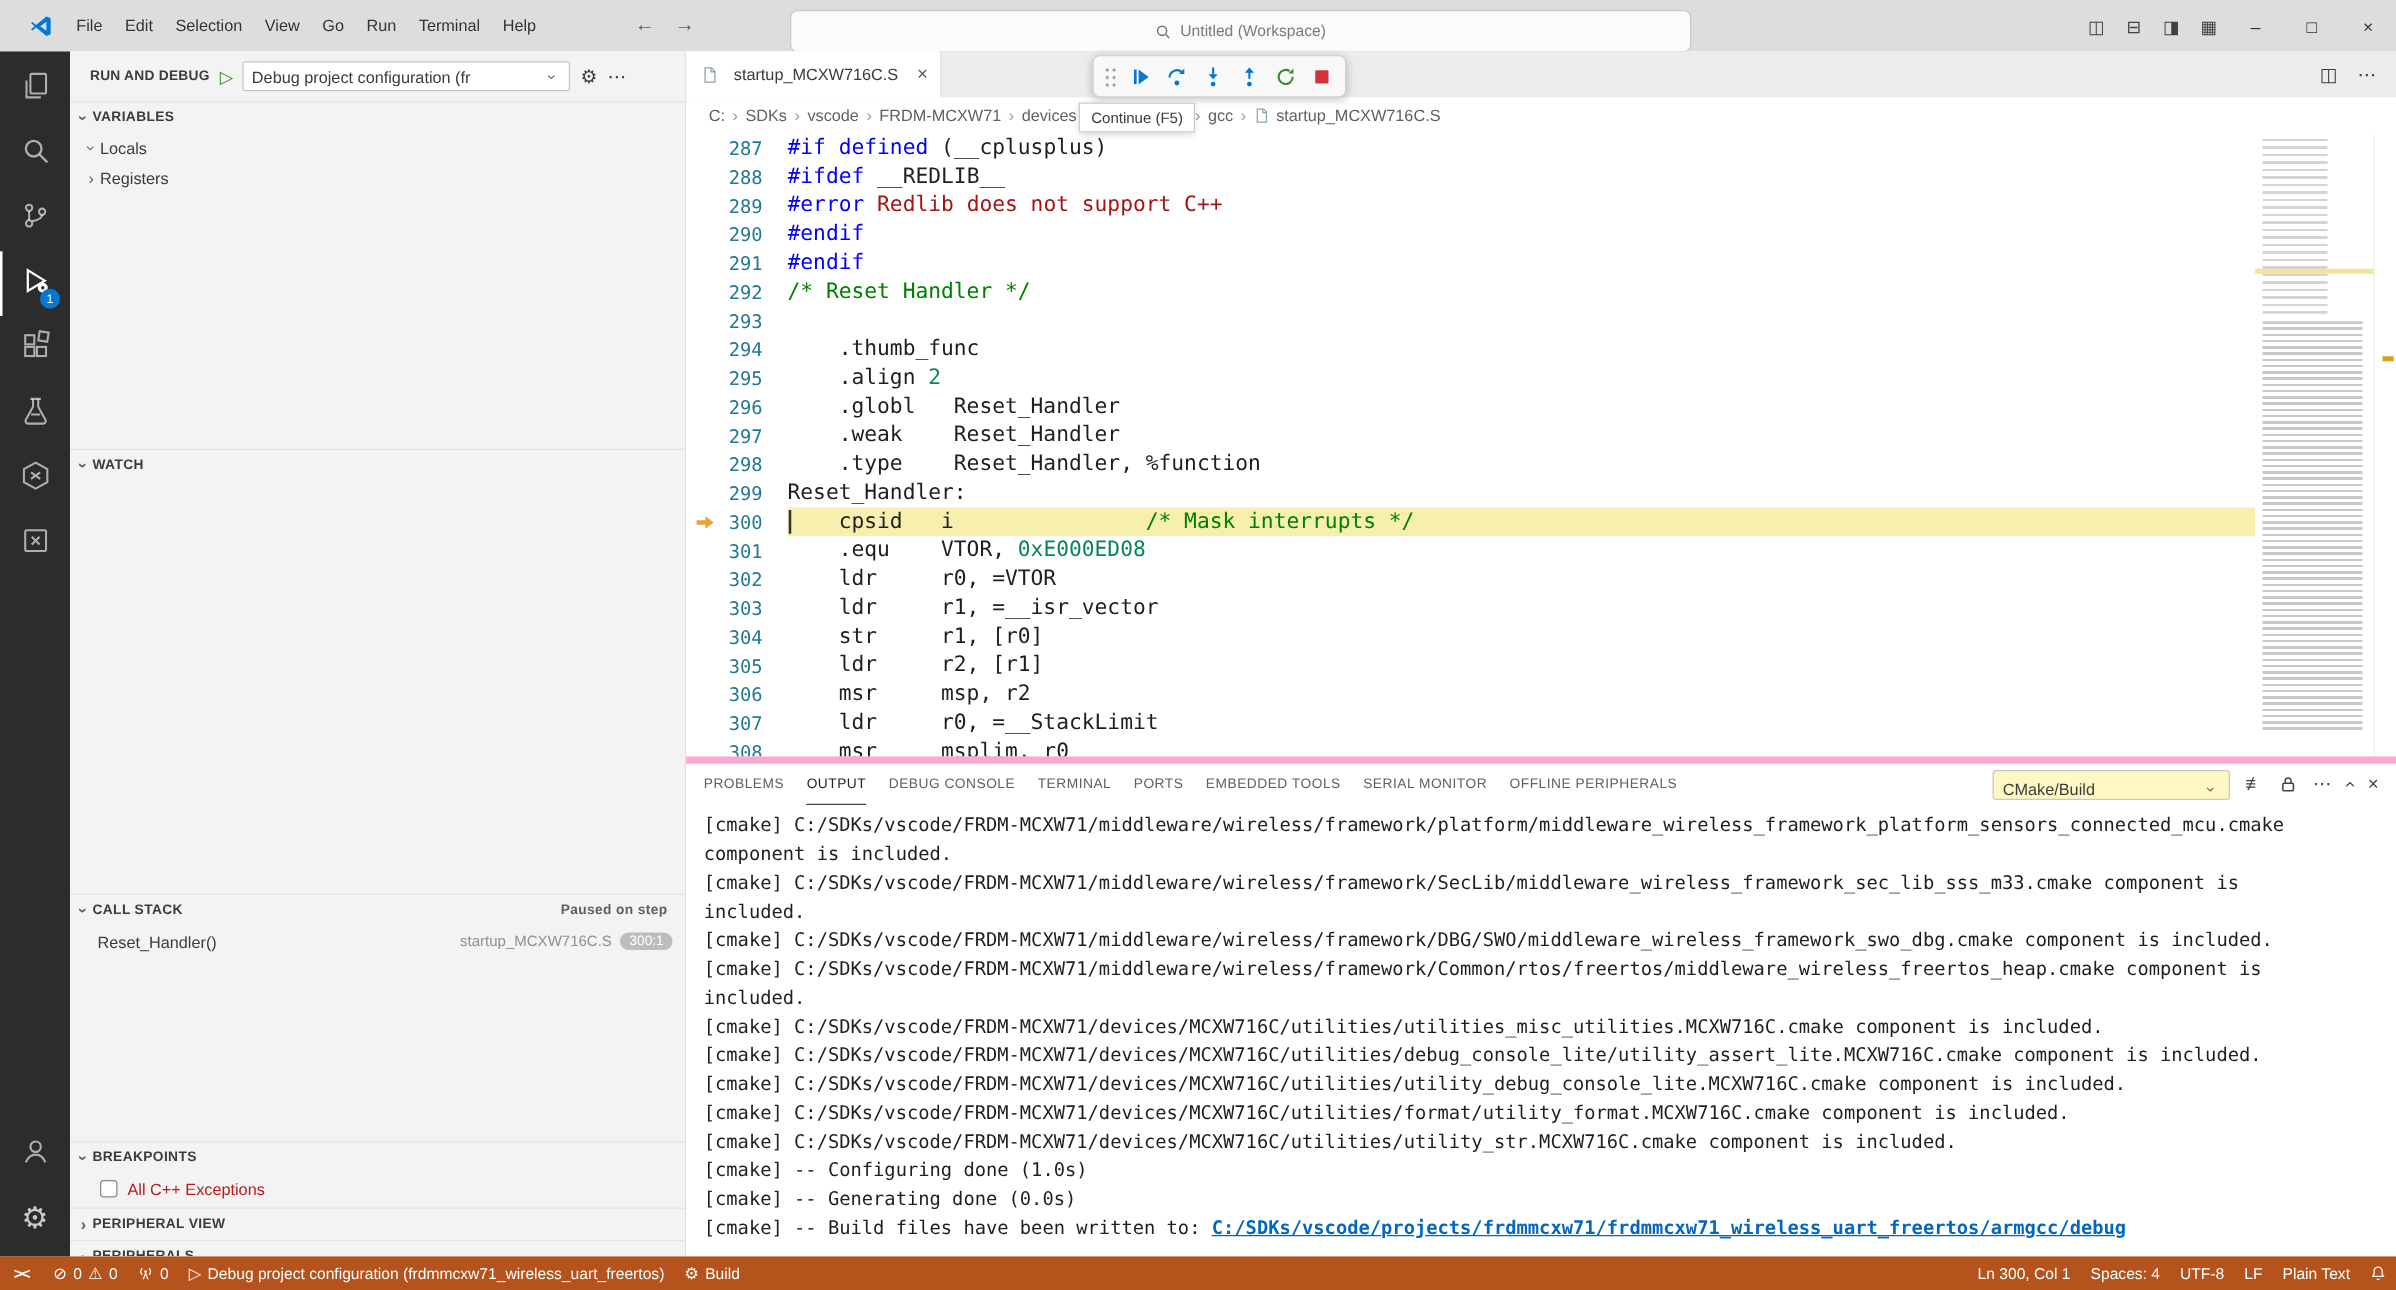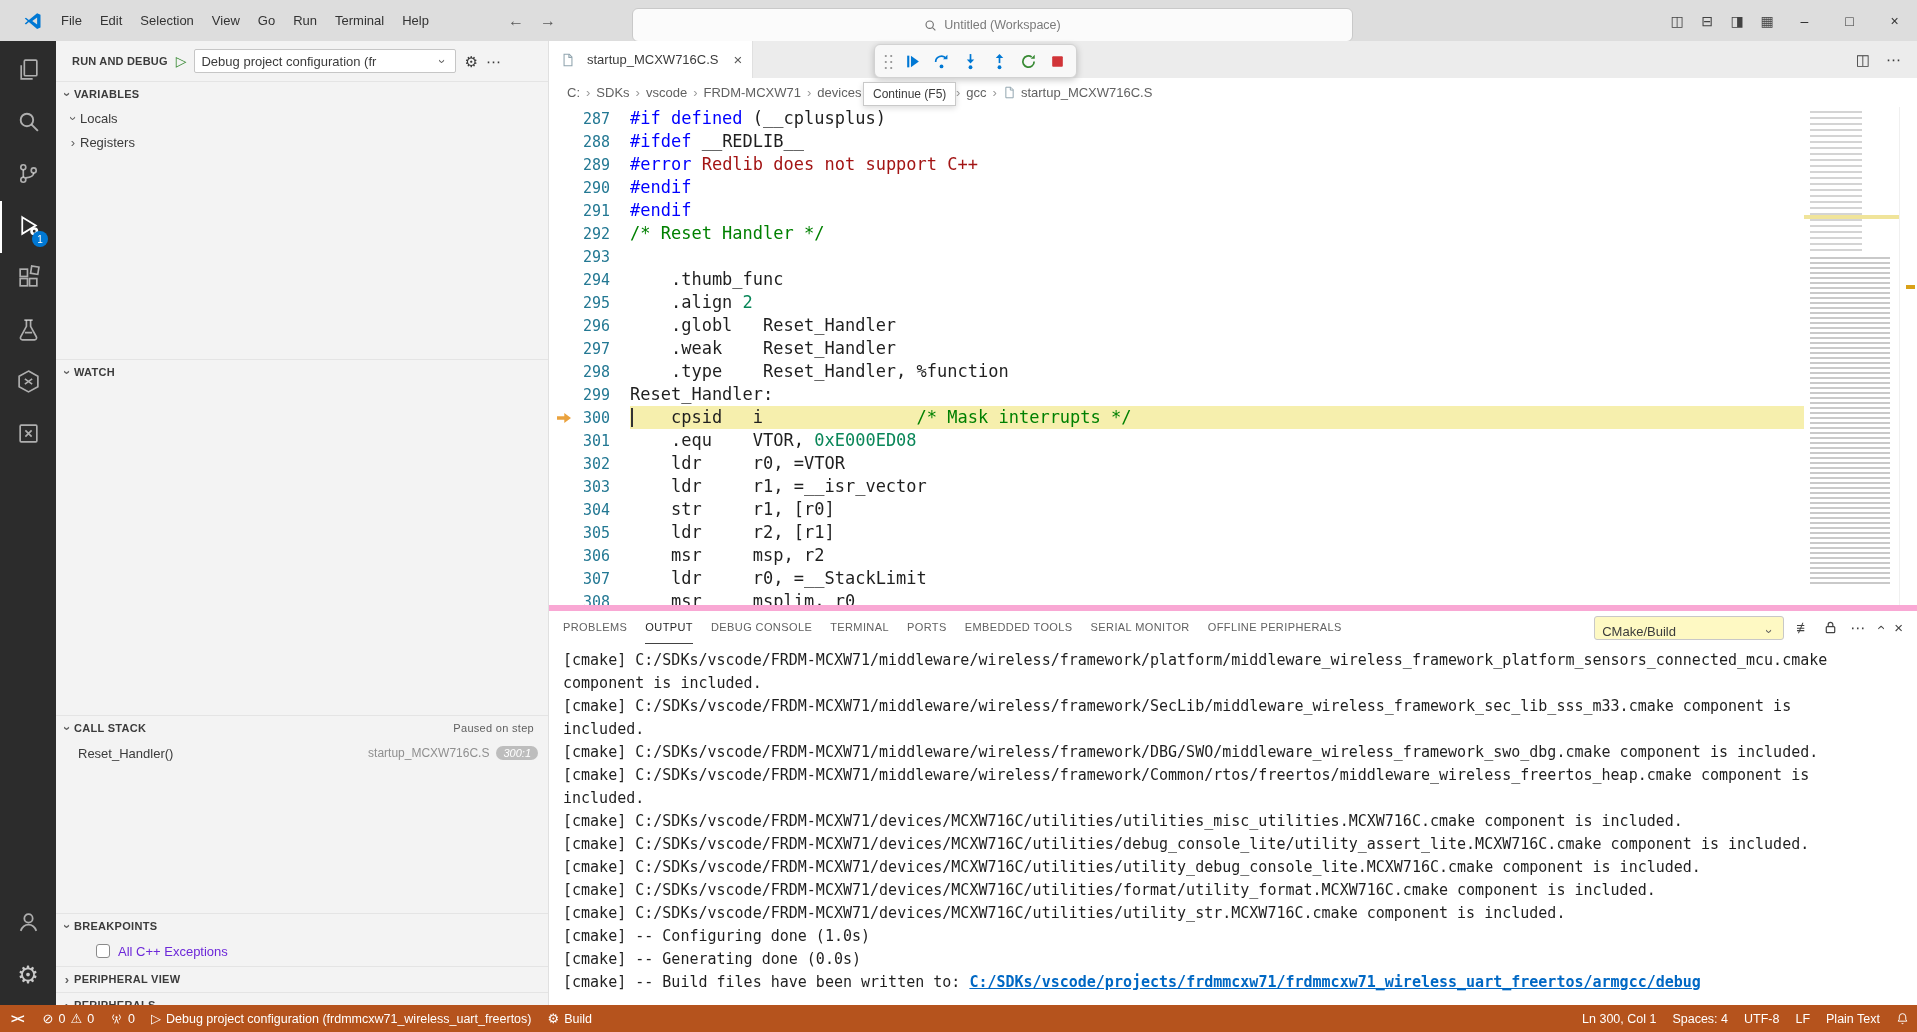--- a/index.html
+++ b/index.html
@@ -38,27 +38,27 @@
   .rd-title{font-size:11px;font-weight:700;color:#3b3b3b;white-space:nowrap;letter-spacing:.2px;}
   .play-ico{color:#388a34;font-size:14px;}
   .config-select{height:24px;width:262px;border:1px solid #c6c6c6;background:#fff;border-radius:2px;display:flex;align-items:center;
                  padding:0 6px;font-size:13px;color:#3b3b3b;overflow:hidden;white-space:nowrap;flex:none;}
   .config-select .sel-text{overflow:hidden;white-space:nowrap;flex:1;}
   .icon-btn{font-size:15px;color:#3b3b3b;line-height:1;}
   .chev{display:inline-block;width:14px;text-align:center;color:#616161;font-size:13px;transform:none;}
   .chev.down{transform:rotate(90deg);}
   .section{border-top:1px solid #e4e4e4;overflow:hidden;flex:none;}
   .sec-head{height:24px;display:flex;align-items:center;padding:0 8px 0 4px;font-size:11px;font-weight:700;color:#3b3b3b;letter-spacing:.3px;}
-  .sec-status{margin-left:auto;font-weight:400;font-size:11px;color:#5f5f5f;padding-right:6px;}
+  .sec-status{margin-left:auto;font-weight:700;font-size:11px;color:#5f5f5f;padding-right:6px;}
   .tree-row{height:24px;display:flex;align-items:center;padding-left:10px;font-size:13px;color:#3b3b3b;}
   .stack-row{height:26px;display:flex;align-items:center;padding:0 10px 0 22px;font-size:13px;color:#3b3b3b;}
   .frame-right{margin-left:auto;display:flex;align-items:center;gap:7px;}
   .frame-file{color:#8f8f8f;font-size:12px;}
-  .badge{background:#bdbdbd;color:#fff;border-radius:9px;padding:1px 7px;font-size:11px;font-style:italic;}
-  .bp-row{height:26px;display:flex;align-items:center;padding-left:40px;font-size:13px;color:#6d28d9;gap:8px;}
+  .badge{background:#bdbdbd;color:#fff;border-radius:9px;padding:1px 7px;font-size:11px;}
+  .bp-row{height:26px;display:flex;align-items:center;padding-left:24px;font-size:13px;color:#b91c1c;gap:8px;}
   .checkbox{width:14px;height:14px;border:1px solid #8a8a8a;border-radius:3px;background:#fff;flex:none;}
 
   
   .editorcol{flex:1;display:flex;flex-direction:column;position:relative;min-width:0;}
   .tabbar{height:37px;background:#ececec;display:flex;align-items:stretch;flex:none;}
   .tab{background:#fff;display:flex;align-items:center;gap:7px;padding:0 10px 0 12px;font-size:13px;color:#3b3b3b;
        border-right:1px solid #e0e0e0;}
   .tab-close{color:#5a5a5a;font-size:15px;margin-left:8px;}
   .tab-actions{margin-left:auto;display:flex;align-items:center;gap:16px;padding-right:16px;color:#3b3b3b;font-size:15px;}
   .breadcrumbs{height:29px;background:#fff;display:flex;align-items:center;padding-left:16px;font-size:13px;color:#616161;gap:4px;flex:none;}

